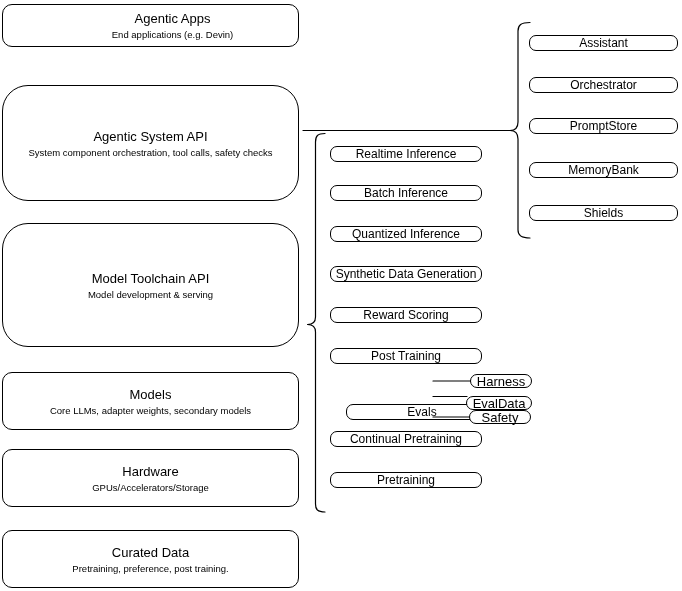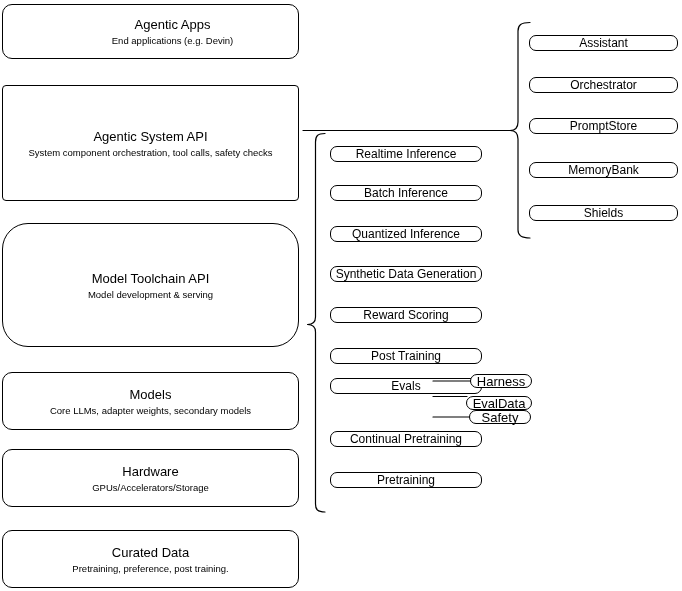--- a/index.html
+++ b/index.html
@@ -59,25 +59,25 @@
 
   <svg id="overlay" width="682" height="591" viewBox="0 0 682 591">
     <path d="M303,130.5 H510"></path>
     <path d="M530,22.5 C521,22.5 518,25 518,31 L518,122 C518,127.5 516,130.5 510,130.5 C516,130.5 518,133.5 518,139 L518,230 C518,235.5 521,238 530,238"></path>
     <path d="M325,133.5 C317.5,133.5 315.5,136 315.5,142 L315.5,317 C315.5,322 313.5,324.5 307.5,324.5 C313.5,324.5 315.5,327 315.5,332 L315.5,504 C315.5,509.5 317.5,512 325,512"></path>
     <path d="M433,381 H471"></path>
     <path d="M433,396.5 H467"></path>
     <path d="M433,417 H470"></path>
   </svg>
 
-  <div class="lbox" style="top:4px;height:55px;border-radius:10px;padding-left:44px;">
+  <div class="lbox" style="top:4px;height:43px;border-radius:10px;padding-left:44px;">
     <div class="lbox-title">Agentic Apps</div>
     <div class="lbox-sub">End applications (e.g. Devin)</div>
   </div>
-  <div class="lbox" style="top:85px;height:116px;border-radius:4px;">
+  <div class="lbox" style="top:85px;height:116px;border-radius:26px;">
     <div class="lbox-title">Agentic System API</div>
     <div class="lbox-sub">System component orchestration, tool calls, safety checks</div>
   </div>
   <div class="lbox" style="top:223px;height:124px;border-radius:26px;">
     <div class="lbox-title">Model Toolchain API</div>
     <div class="lbox-sub">Model development &amp; serving</div>
   </div>
   <div class="lbox" style="top:372px;height:58px;border-radius:10px;">
     <div class="lbox-title">Models</div>
     <div class="lbox-sub">Core LLMs, adapter weights, secondary models</div>
@@ -90,21 +90,21 @@
     <div class="lbox-title">Curated Data</div>
     <div class="lbox-sub">Pretraining, preference, post training.</div>
   </div>
 
   <div class="mbox" style="top:146px;">Realtime Inference</div>
   <div class="mbox" style="top:185px;">Batch Inference</div>
   <div class="mbox" style="top:226px;">Quantized Inference</div>
   <div class="mbox" style="top:266px;">Synthetic Data Generation</div>
   <div class="mbox" style="top:307px;">Reward Scoring</div>
   <div class="mbox" style="top:348px;">Post Training</div>
-  <div class="mbox" style="top:378px;">Evals</div>
+  <div class="mbox" style="top:404px;margin-left:16px;">Evals</div>
   <div class="mbox" style="top:431px;">Continual Pretraining</div>
   <div class="mbox" style="top:472px;">Pretraining</div>
 
   <div class="rbox" style="top:35px;">Assistant</div>
   <div class="rbox" style="top:77px;">Orchestrator</div>
   <div class="rbox" style="top:118px;">PromptStore</div>
   <div class="rbox" style="top:162px;">MemoryBank</div>
   <div class="rbox" style="top:205px;">Shields</div>
 
   <div class="oval" style="left:470px;top:374px;width:62px;height:14px;">Harness</div>

